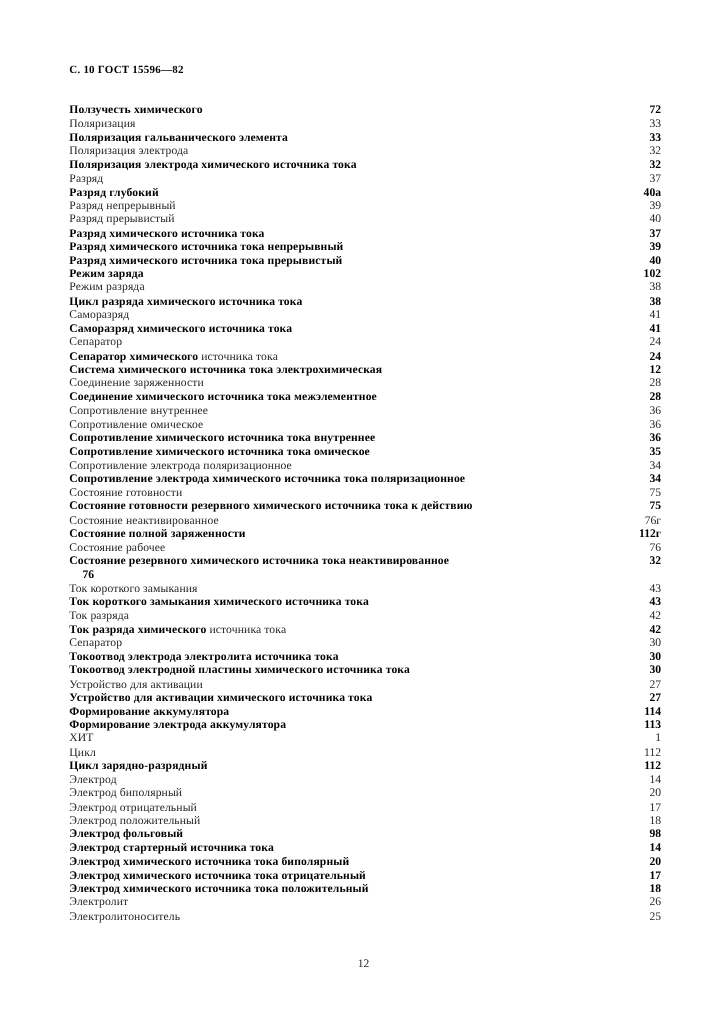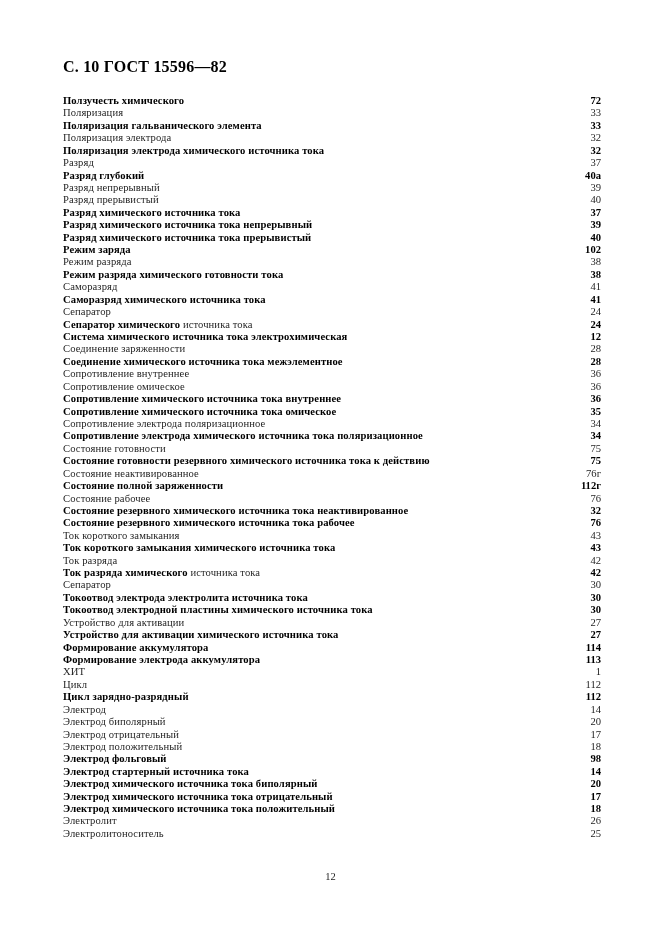--- a/index.html
+++ b/index.html
@@ -13,21 +13,21 @@
     height: 936px;
     background: #ffffff;
     font-family: "Liberation Serif", "DejaVu Serif", serif;
     color: #1f1f1f;
     overflow: hidden;
   }
   .header {
     position: absolute;
     left: 63px;
     top: 58px;
-    font-size: 16px;
+    font-size: 10px;
     font-weight: 700;
     color: #000000;
     letter-spacing: 0.2px;
     white-space: nowrap;
   }
   .index-list {
     position: absolute;
     left: 63px;
     top: 95px;
     width: 538px;
@@ -118,21 +118,21 @@
       </div>
       <div class="entry">
         <span class="term"><span class="b">Режим заряда</span></span>
         <span class="num b">102</span>
       </div>
       <div class="entry">
         <span class="term"><span>Режим разряда</span></span>
         <span class="num">38</span>
       </div>
       <div class="entry">
-        <span class="term"><span class="b">Режим разряда химического готовности тока</span></span>
+        <span class="term"><span class="b">Цикл разряда химического источника тока</span></span>
         <span class="num b">38</span>
       </div>
       <div class="entry">
         <span class="term"><span>Саморазряд</span></span>
         <span class="num">41</span>
       </div>
       <div class="entry">
         <span class="term"><span class="b">Саморазряд химического источника тока</span></span>
         <span class="num b">41</span>
       </div>
@@ -198,21 +198,20 @@
       </div>
       <div class="entry">
         <span class="term"><span>Состояние рабочее</span></span>
         <span class="num">76</span>
       </div>
       <div class="entry">
         <span class="term"><span class="b">Состояние резервного химического источника тока неактивированное</span></span>
         <span class="num b">32</span>
       </div>
       <div class="entry">
-        <span class="term"><span class="b">Состояние резервного химического источника тока рабочее</span></span>
         <span class="num b">76</span>
       </div>
       <div class="entry">
         <span class="term"><span>Ток короткого замыкания</span></span>
         <span class="num">43</span>
       </div>
       <div class="entry">
         <span class="term"><span class="b">Ток короткого замыкания химического источника тока</span></span>
         <span class="num b">43</span>
       </div>

